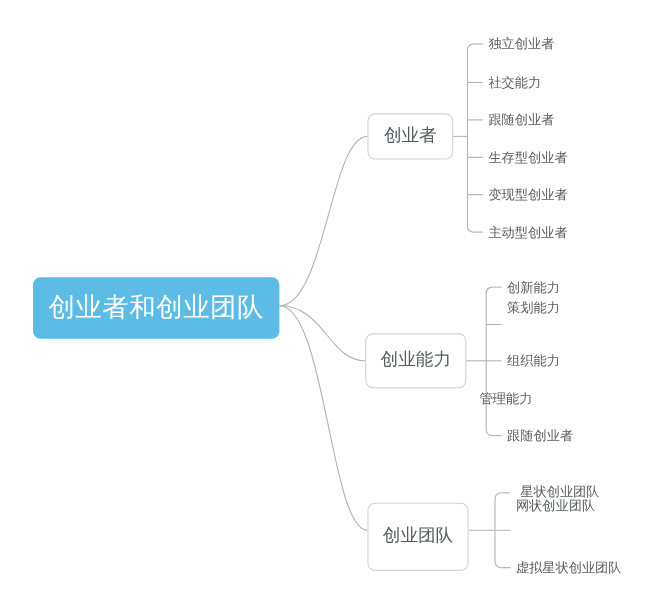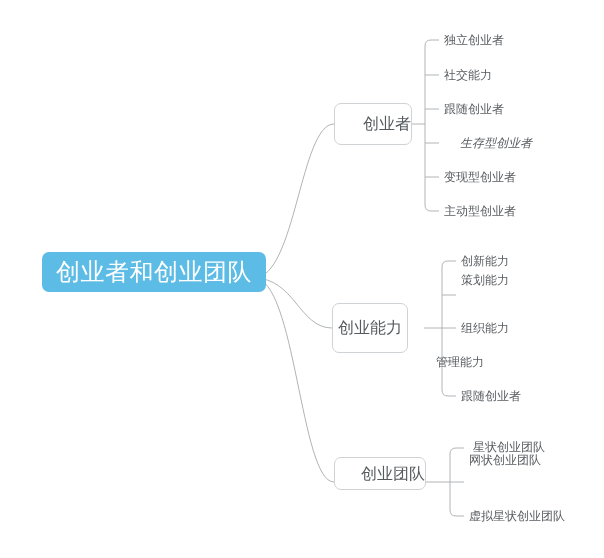--- a/index.html
+++ b/index.html
@@ -27,28 +27,27 @@
     top: 0;
     width: 604px;
     height: 558px;
     pointer-events: none;
   }
   .root-node {
     position: absolute;
     left: 30px;
     top: 252px;
     width: 224px;
-    height: 40px;
+    height: 56px;
     background: #5cbce5;
     border-radius: 7px;
     display: flex;
     align-items: center;
     justify-content: center;
     box-sizing: border-box;
-    margin-left: 12px;
   }
   .root-label {
     color: #ffffff;
     font-size: 24px;
     letter-spacing: 0.5px;
     white-space: nowrap;
     line-height: 1;
   }
   .branch-node {
     position: absolute;
@@ -67,23 +66,23 @@
     line-height: 1;
   }
   .leaf-label {
     position: absolute;
     color: #585d61;
     font-size: 12px;
     white-space: nowrap;
     line-height: 1;
     transform: translateY(-50%);
   }
-  .b1 { left: 334px; top: 103px; width: 78px; height: 42px; justify-content: flex-end; }
-  .b2 { left: 332px; top: 303px; width: 76px; height: 50px; }
-  .b3 { left: 334px; top: 457px; width: 92px; height: 33px; justify-content: flex-end; }
+  .b1 { left: 334px; top: 103px; width: 78px; height: 42px; }
+  .b2 { left: 332px; top: 303px; width: 92px; height: 50px; }
+  .b3 { left: 334px; top: 457px; width: 92px; height: 62px; }
 </style>
 </head>
 <body>
 
 <div id="mindmap">
 
   <svg class="wires" viewBox="0 0 604 558" xmlns="http://www.w3.org/2000/svg">
     <g id="wire-group" fill="none" stroke="#b0b4b7" stroke-width="1">
         <path d="M 254 278 C 295.6 278, 300.4 124, 334 124"></path>
         <path d="M 412 124 L 425 124"></path>
@@ -124,21 +123,21 @@
   </div>
 
   <div class="branch-node b3">
     <span class="branch-label">创业团队</span>
   </div>
 
   <div id="leaf-layer">
       <div class="leaf-label" style="left: 444px; top: 40px;">独立创业者</div>
       <div class="leaf-label" style="left: 444px; top: 75px;">社交能力</div>
       <div class="leaf-label" style="left: 444px; top: 109px;">跟随创业者</div>
-      <div class="leaf-label" style="left: 460px; top: 143px; font-style: italic;">生存型创业者</div>
+      <div class="leaf-label" style="left: 444px; top: 143px;">生存型创业者</div>
       <div class="leaf-label" style="left: 444px; top: 177px;">变现型创业者</div>
       <div class="leaf-label" style="left: 444px; top: 211px;">主动型创业者</div>
       <div class="leaf-label" style="left: 461px; top: 261px;">创新能力</div>
       <div class="leaf-label" style="left: 461px; top: 280px;">策划能力</div>
       <div class="leaf-label" style="left: 461px; top: 328px; text-align: right;">组织能力</div>
       <div class="leaf-label" style="left: 436px; top: 362px;">管理能力</div>
       <div class="leaf-label" style="left: 461px; top: 396px;">跟随创业者</div>
       <div class="leaf-label" style="left: 473px; top: 448px; font-family: Liberation Mono, monospace;">星状创业团队</div>
       <div class="leaf-label" style="left: 469px; top: 460px;">网状创业团队</div>
       <div class="leaf-label" style="left: 469px; top: 516px;">虚拟星状创业团队</div>

